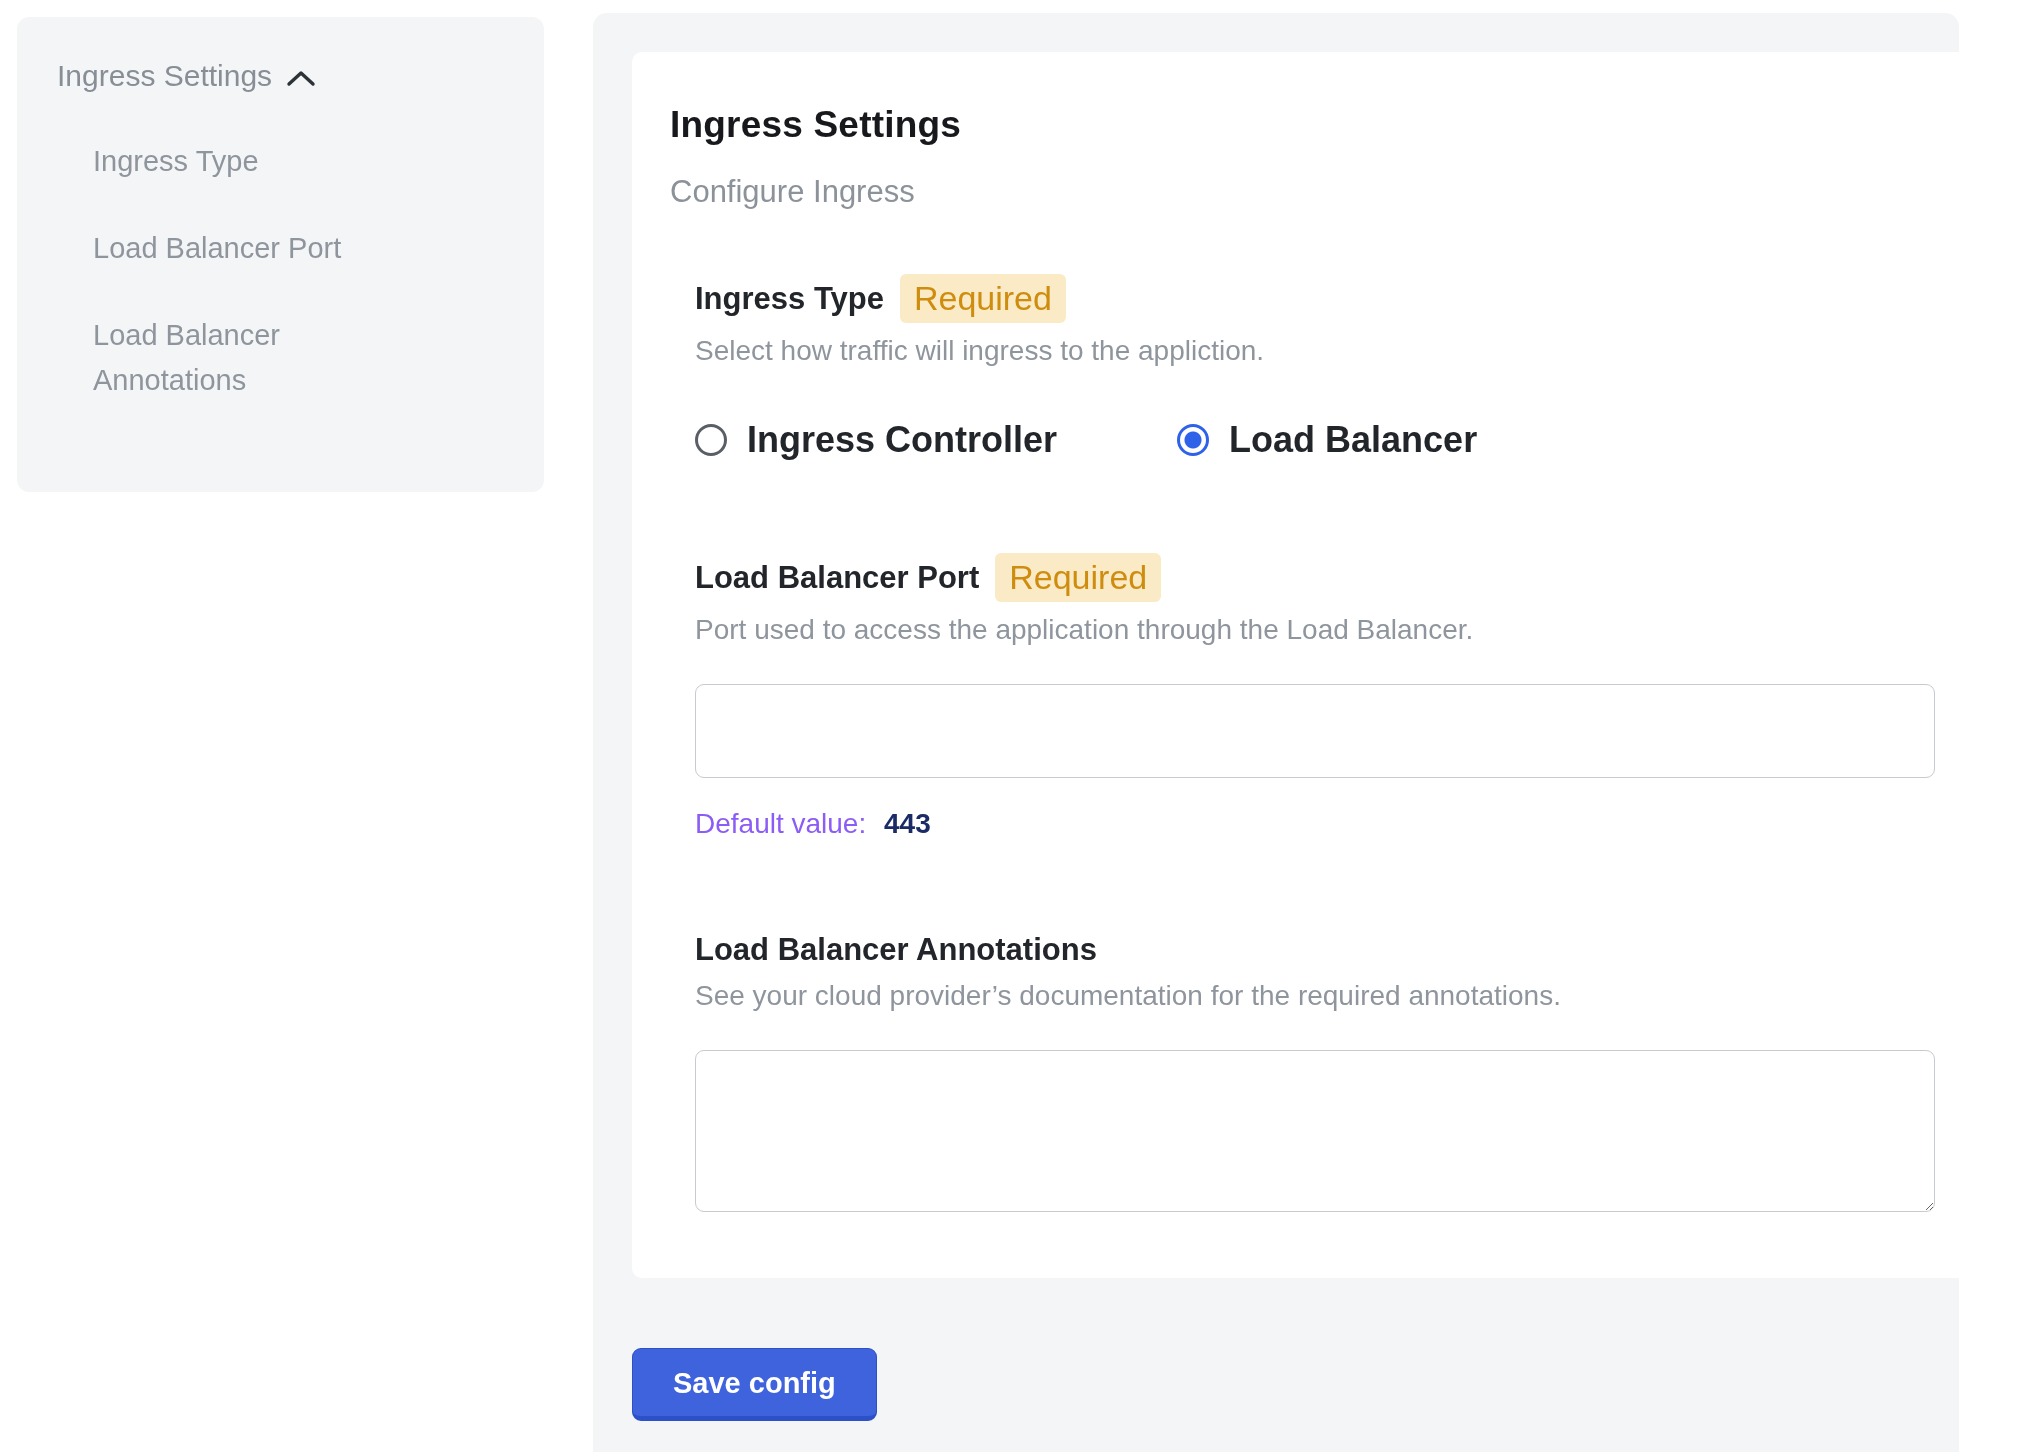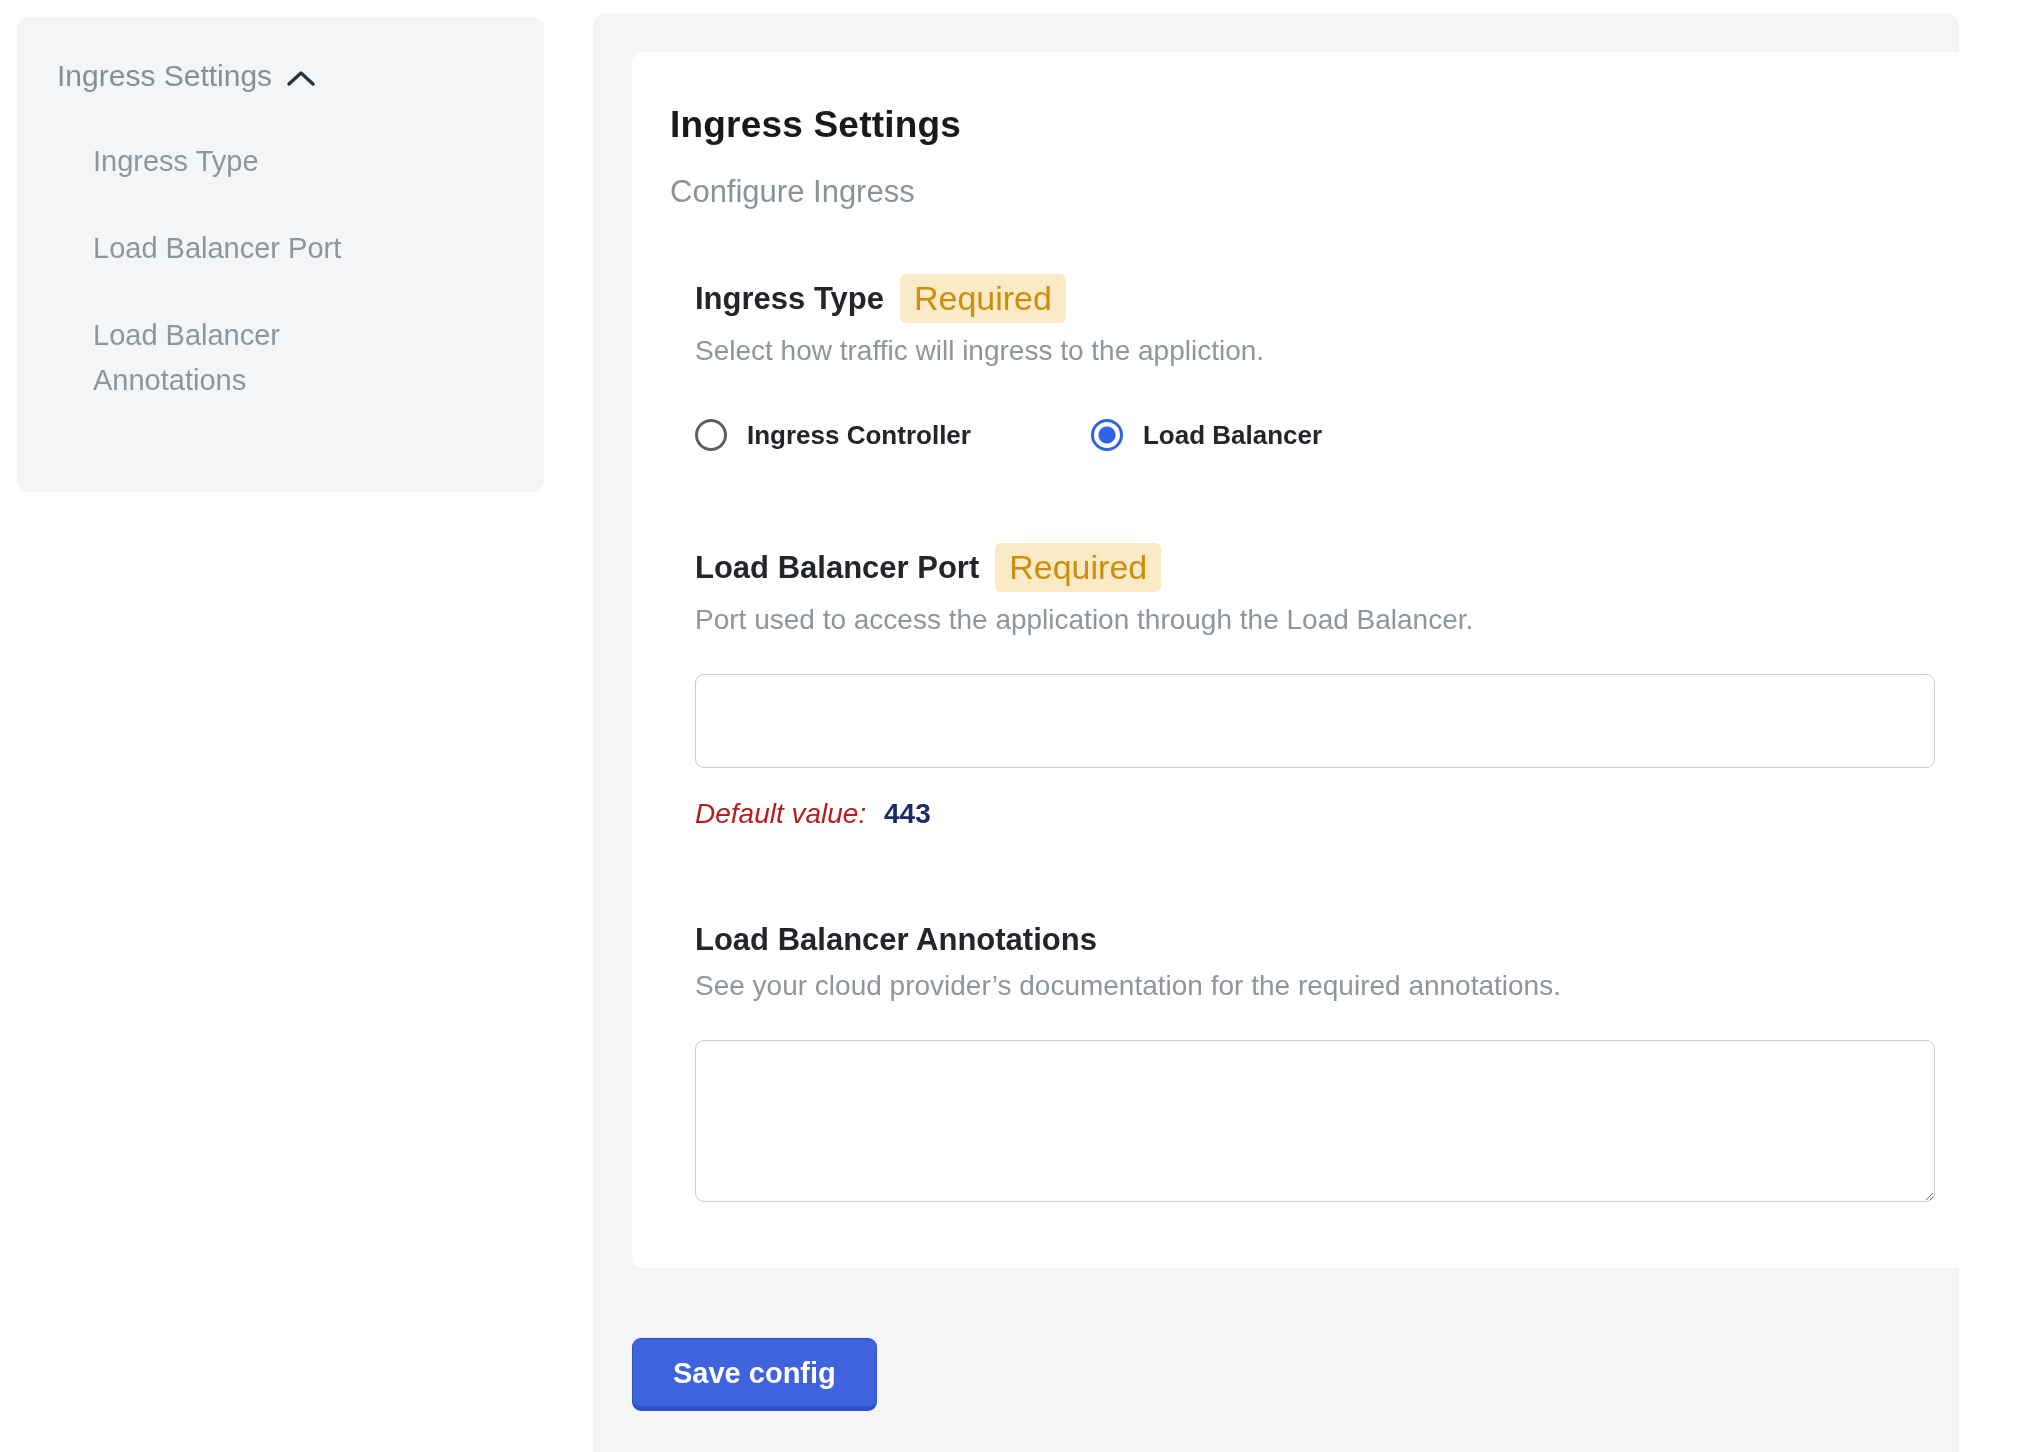--- a/index.html
+++ b/index.html
@@ -72,35 +72,35 @@
     margin-right: 120px; cursor: pointer;
   }
   .radio {
     width: 32px; height: 32px; border-radius: 50%;
     border: 3px solid #5a5f66; background: #ffffff; flex: none;
   }
   .radio.checked {
     border-color: #2e62e8;
     background: radial-gradient(circle, #2e62e8 0 8px, #ffffff 9px);
   }
-  .radio-label { font-size: 26px; font-weight: 600; color: #22252a; }
+  .radio-label { font-size: 36px; font-weight: 600; color: #22252a; }
 
   
   .text-input {
     display: block;
     margin-top: 38px;
     width: 1240px; height: 94px;
     border: 1.5px solid #c7cace; border-radius: 9px;
     background: #ffffff;
     font-family: "Liberation Sans", sans-serif;
     font-size: 28px; padding: 0 22px; color: #22252a;
     outline: none;
   }
   .default-line { margin-top: 30px; font-size: 28px; }
-  .default-label { color: #b91c1c; font-style: italic; }
+  .default-label { color: #8b5cf6; }
   .default-value { color: #1b2b65; font-weight: 700; margin-left: 10px; margin-top: 32px; }
 
   .annotations-textarea {
     display: block;
     margin-top: 38px;
     width: 1240px; height: 162px;
     border: 1.5px solid #c7cace; border-radius: 9px;
     background: #ffffff;
     font-family: "Liberation Sans", sans-serif;
     font-size: 28px; padding: 16px 22px; color: #22252a;

